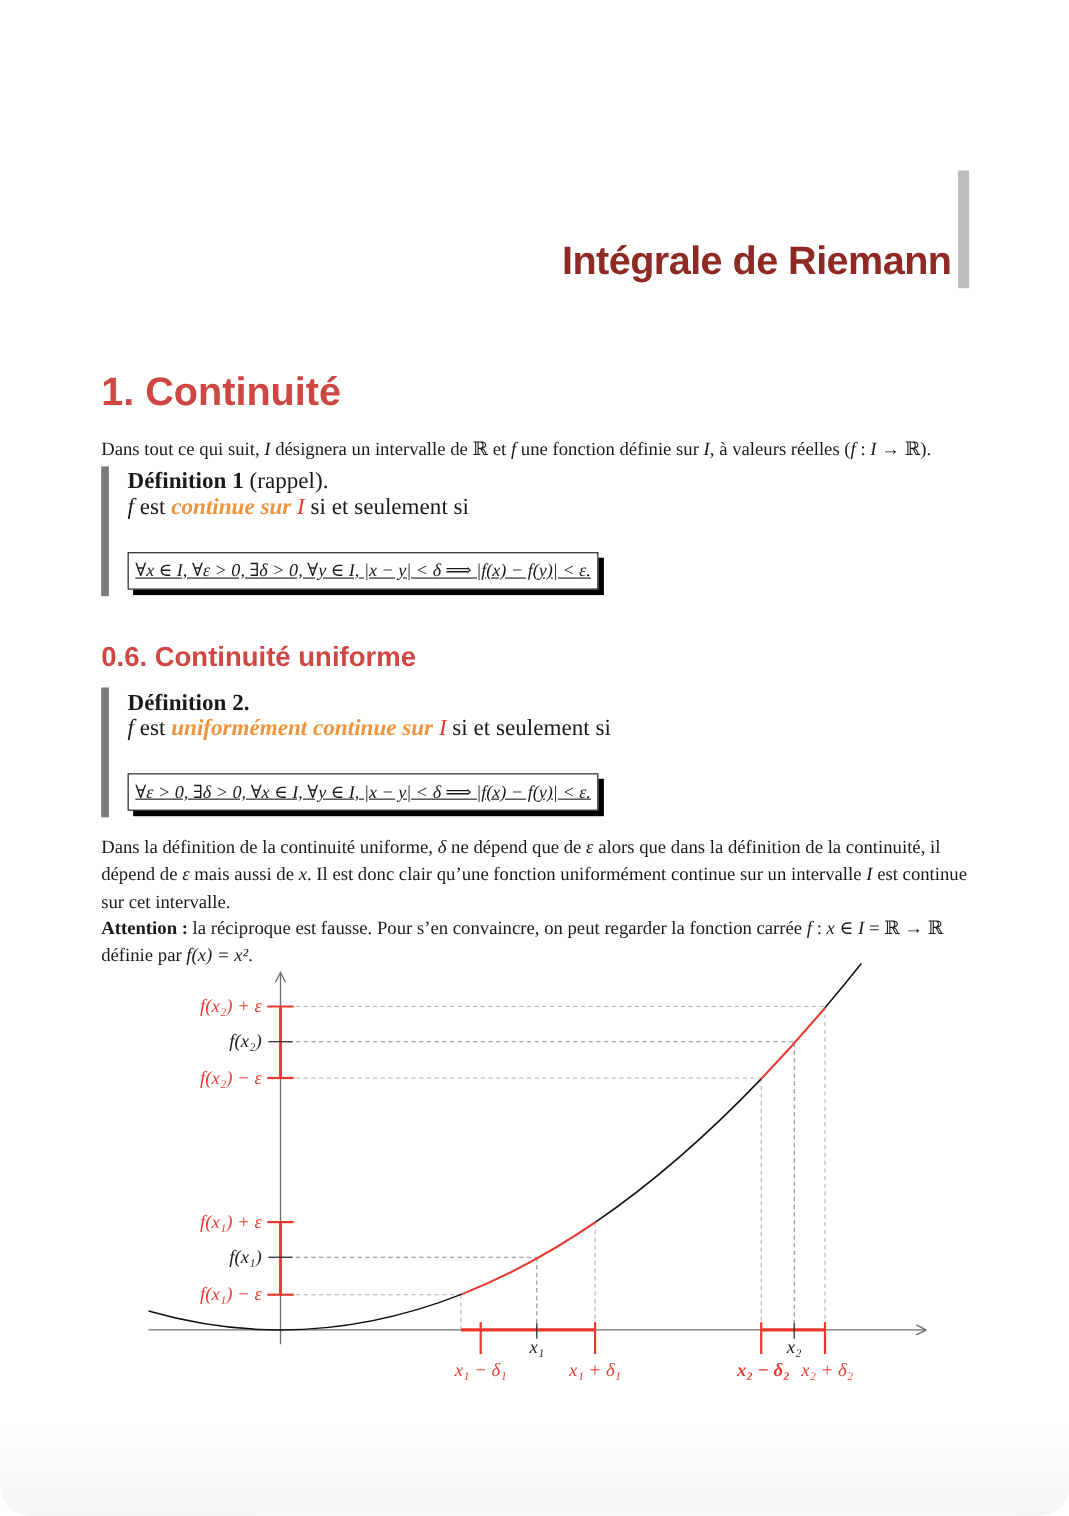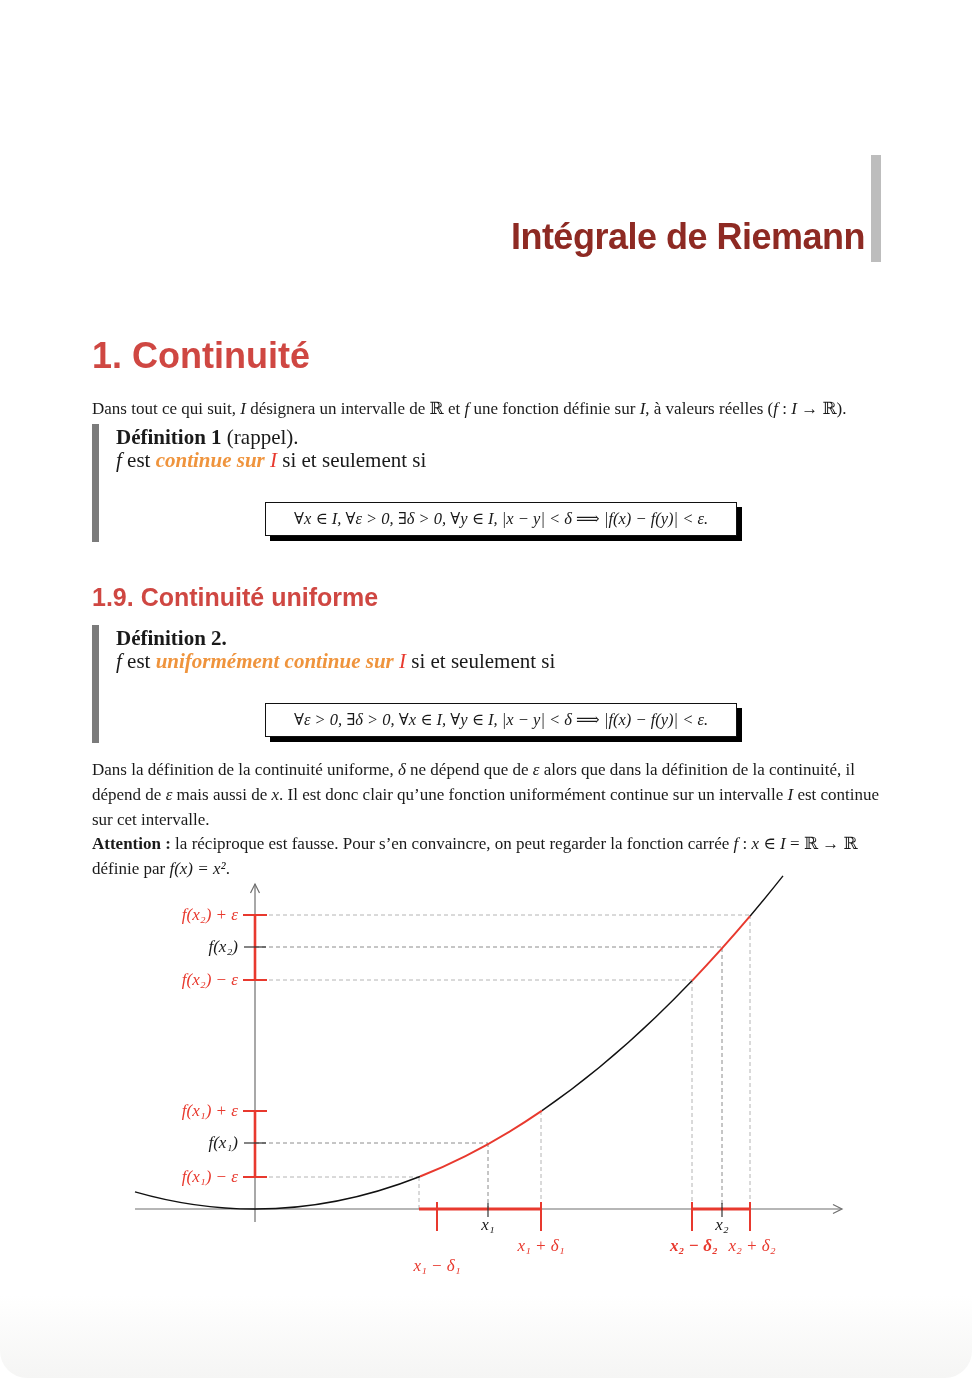--- a/index.html
+++ b/index.html
@@ -35,24 +35,24 @@
   .body-par{
     position:absolute; left:92px; width:806px; margin:0;
     font-size:17px; line-height:25px;
   }
   .def-block{
     position:absolute; left:92px; width:700px;
     border-left:7px solid #7b7b7b; padding:2px 0 6px 17px;
   }
   .def-line{font-size:21px; line-height:23px;}
   .formula-box{
-    display:inline-block; margin-left:149px; margin-top:30px;
+    display:inline-block; margin-top:30px;
     border:1.2px solid #111; background:#fff;
     box-shadow:5px 5px 0 #000;
-    padding:6px 28px; font-size:16.5px; line-height:20px;
+    padding:6px 6px; font-size:16.5px; line-height:20px;text-decoration:underline;
   }
   .formula-text{font-style:italic;}
   .r-bold{font-weight:bold;}
   .r-mi{font-style:italic;}
   .r-bb{font-style:normal;}
   .r-kw{color:var(--orange); font-weight:bold; font-style:italic;}
   .r-kwI{color:var(--red); font-style:italic;}
   .figure{position:absolute; top:875px; left:0; width:972px; height:395px;}
   .figure svg{position:absolute; top:0; left:0;}
   .ylab{
@@ -79,21 +79,21 @@
   <p class="body-par" style="top:396px;"><span>Dans tout ce qui suit, </span><span class="r-mi">I</span><span> désignera un intervalle de </span><span class="r-bb">ℝ</span><span> et </span><span class="r-mi">f</span><span> une fonction définie sur </span><span class="r-mi">I</span><span>, à valeurs réelles (</span><span class="r-mi">f</span><span> : </span><span class="r-mi">I</span><span> → </span><span class="r-bb">ℝ</span><span>).</span></p>
 
   <div class="def-block" style="top:424px;">
     <div class="def-line"><span class="r-bold">Définition 1</span><span> (rappel).</span></div>
     <div class="def-line"><span class="r-mi">f</span><span> est </span><span class="r-kw">continue sur</span><span> </span><span class="r-kwI">I</span><span> si et seulement si</span></div>
     <div class="formula-box">
       <span class="formula-text">∀x ∈ I, ∀ε &gt; 0, ∃δ &gt; 0, ∀y ∈ I, |x − y| &lt; δ ⟹ |f(x) − f(y)| &lt; ε.</span>
     </div>
   </div>
 
-  <h2 class="sec sec-11">1.9. Continuité uniforme</h2>
+  <h2 class="sec sec-11">0.6. Continuité uniforme</h2>
 
   <div class="def-block" style="top:625px;">
     <div class="def-line"><span class="r-bold">Définition 2.</span></div>
     <div class="def-line"><span class="r-mi">f</span><span> est </span><span class="r-kw">uniformément continue sur</span><span> </span><span class="r-kwI">I</span><span> si et seulement si</span></div>
     <div class="formula-box">
       <span class="formula-text">∀ε &gt; 0, ∃δ &gt; 0, ∀x ∈ I, ∀y ∈ I, |x − y| &lt; δ ⟹ |f(x) − f(y)| &lt; ε.</span>
     </div>
   </div>
 
   <p class="body-par" style="top:757px;"><span>Dans la définition de la continuité uniforme, </span><span class="r-mi">δ</span><span> ne dépend que de </span><span class="r-mi">ε</span><span> alors que dans la définition de la continuité, il dépend de </span><span class="r-mi">ε</span><span> mais aussi de </span><span class="r-mi">x</span><span>. Il est donc clair qu’une fonction uniformément continue sur un intervalle </span><span class="r-mi">I</span><span> est continue sur cet intervalle.</span></p>
@@ -172,20 +172,20 @@
     </svg>
 
     <div class="ylab lab-red" style="top:40px;">f(x₂) + ε</div>
     <div class="ylab lab-dark" style="top:72px;">f(x₂)</div>
     <div class="ylab lab-red" style="top:105px;">f(x₂) − ε</div>
     <div class="ylab lab-red" style="top:236px;">f(x₁) + ε</div>
     <div class="ylab lab-dark" style="top:268px;">f(x₁)</div>
     <div class="ylab lab-red" style="top:302px;">f(x₁) − ε</div>
 
     <div class="xlab lab-dark" style="left:488px; top:340px;">x₁</div>
-    <div class="xlab lab-red" style="left:437px; top:361px;margin-top:20px;">x₁ − δ₁</div>
+    <div class="xlab lab-red" style="left:437px; top:361px;">x₁ − δ₁</div>
     <div class="xlab lab-red" style="left:541px; top:361px;">x₁ + δ₁</div>
     <div class="xlab lab-dark" style="left:722px; top:340px;">x₂</div>
     <div class="xlab lab-red" style="left:694px; top:361px;font-weight:bold;">x₂ − δ₂</div>
     <div class="xlab lab-red" style="left:752px; top:361px;">x₂ + δ₂</div>
   </div>
 
 </div>
 
 </body></html>

